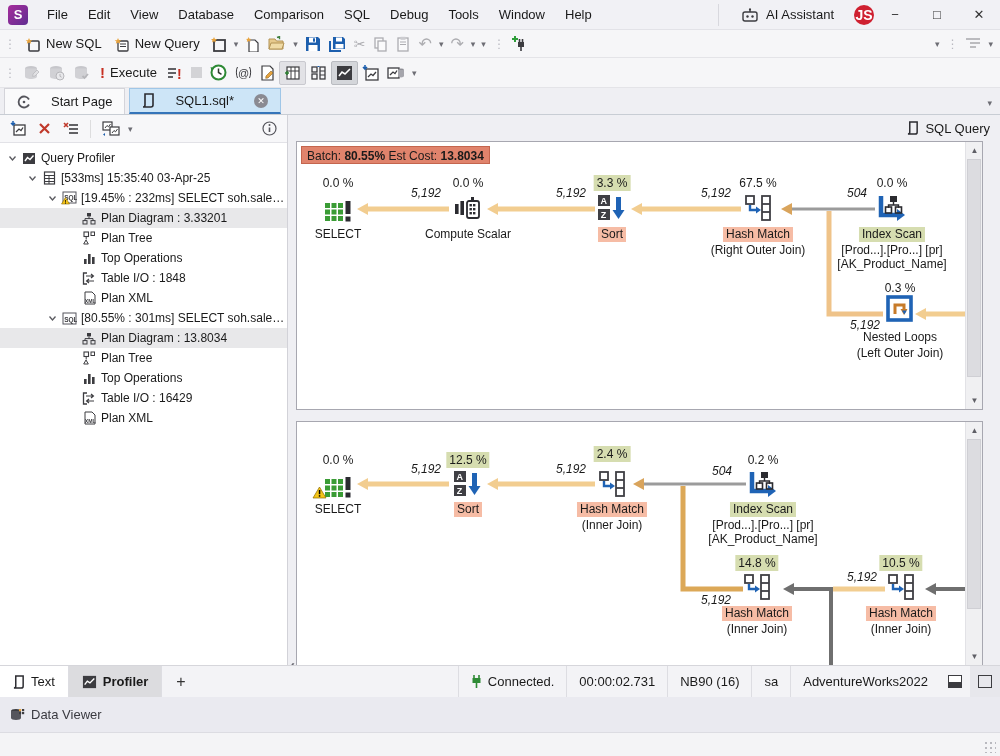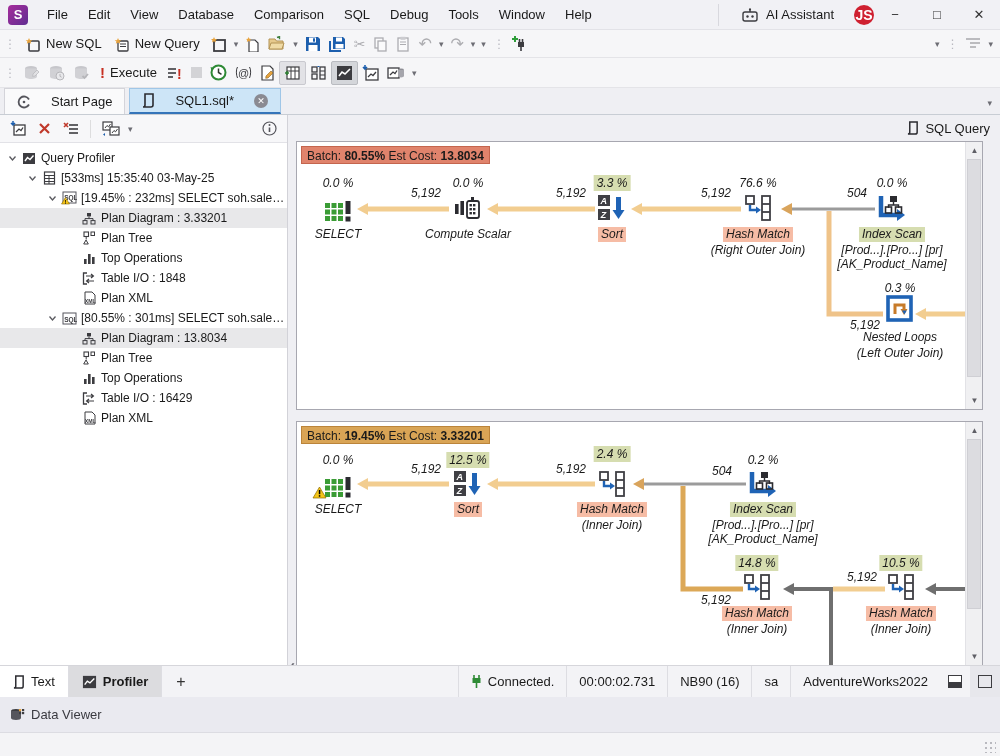--- a/index.html
+++ b/index.html
@@ -59,21 +59,21 @@
   .dpanel { position:absolute; background:#fff; border:1px solid #a7a7b0; }
   .dpanel1 { left:296px; top:141px; width:687px; height:269px; }
   .dpanel2 { left:296px; top:421px; width:687px; height:245px; }
   .dcontent { position:absolute; left:0; top:0; right:17px; bottom:0; overflow:hidden; }
   .dheader { position:absolute; left:4px; top:4px; height:18px; line-height:18px; padding:0 5px; font-size:12px; white-space:nowrap; z-index:5; }
   .dheader b { font-weight:bold; }
   .theme-salmon { background:#e0836c; border:1px solid #c4654e; }
   .theme-tan { background:#d9a455; border:1px solid #bb843a; }
   .edge-svg { position:absolute; left:0; top:0; }
   .pnode { position:absolute; width:0; top:0; height:100%; }
-  .pn-el { position:absolute; transform:translateX(-50%); white-space:nowrap; font-size:12px;font-style:italic; }
+  .pn-el { position:absolute; transform:translateX(-50%); white-space:nowrap; font-size:12px; }
   .pn-pct { padding:0 3px; height:16px; line-height:16px; }
   .pn-pct.hl { background:#d6ddb0; }
   .pn-name { padding:0 3px; height:15px; line-height:15px; }
   .pn-name.salmon { background:#f6bca5; }
   .pn-name.green { background:#d6ddb0; }
   .pn-sub { height:14px; line-height:14px; }
   .rowlabel { position:absolute; transform:translate(-50%,0); font-size:12px; white-space:nowrap;font-style:italic; }
   .warnmark { position:absolute; }
 
   
@@ -426,21 +426,21 @@
           </span>
           <span class="ticon">
             <svg width="13" height="14" viewBox="0 0 13 14">
               <rect x="1.5" y="1" width="10" height="12" fill="#fff" stroke="#3c3c40" stroke-width="1.2"></rect>
               <line x1="1.5" y1="4.5" x2="11.5" y2="4.5" stroke="#3c3c40"></line>
               <line x1="1.5" y1="7.5" x2="11.5" y2="7.5" stroke="#3c3c40"></line>
               <line x1="1.5" y1="10.5" x2="11.5" y2="10.5" stroke="#3c3c40"></line>
               <line x1="6" y1="4.5" x2="6" y2="13" stroke="#3c3c40"></line>
             </svg>
           </span>
-          <span class="tlab">[533ms] 15:35:40 03-May-25</span>
+          <span class="tlab">[533ms] 15:35:40 03-Apr-25</span>
         </div>
         <div class="trow" style="padding-left: 44px;">
           <span class="tcaret">
             <svg width="9" height="9" viewBox="0 0 9 9">
               <polyline points="1.5,2.5 4.5,6 7.5,2.5" fill="none" stroke="#5a5a60" stroke-width="1.3"></polyline>
             </svg>
           </span>
           <span class="ticon">
             <svg width="16" height="14" viewBox="0 0 16 14">
               <rect x="2" y="1" width="13" height="11" fill="#fff" stroke="#55555c"></rect>
@@ -656,21 +656,21 @@
               <rect x="1" y="1" width="12" height="11" fill="#3f3f44"></rect>
               <text x="3.4" y="10" font-size="9" font-weight="bold" fill="#fff">A</text>
               <rect x="1" y="15" width="12" height="11" fill="#3f3f44"></rect>
               <text x="3.8" y="24" font-size="9" font-weight="bold" fill="#fff">Z</text>
               <rect x="19" y="3" width="5" height="13" fill="#1f63b5"></rect>
               <path d="M15.5 16h12l-6 9z" fill="#1f63b5"></path>
             </svg></div>
           <div class="pn-el pn-name salmon" style="top: 85px;">Sort</div>
         </div>
         <div class="pnode" style="left: 461px;">
-          <div class="pn-el pn-pct" style="top: 33px;">76.6 %</div>
+          <div class="pn-el pn-pct" style="top: 33px;">67.5 %</div>
           <div class="pn-el" style="top: 52px;"><svg width="28" height="28" viewBox="0 0 28 28">
               <rect x="2" y="2" width="8" height="8" fill="#fff" stroke="#3f3f44" stroke-width="1.8"></rect>
               <path d="M6 11v5h7" fill="none" stroke="#1f63b5" stroke-width="2.4"></path>
               <path d="M12 12.5l5 3.5-5 3.5z" fill="#1f63b5"></path>
               <rect x="18" y="2" width="8" height="24" fill="#fff" stroke="#3f3f44" stroke-width="1.8"></rect>
               <line x1="18" y1="10" x2="26" y2="10" stroke="#3f3f44" stroke-width="1.8"></line>
               <line x1="18" y1="18" x2="26" y2="18" stroke="#3f3f44" stroke-width="1.8"></line>
             </svg></div>
           <div class="pn-el pn-name salmon" style="top: 85px;">Hash Match</div>
           <div class="pn-el pn-sub" style="top: 101px;">(Right Outer Join)</div>
@@ -716,21 +716,20 @@
           <polygon points="190,62 201,56 201,68" fill="#f2cd90"></polygon>
           <polyline points="449,62 342,62" fill="none" stroke="#9b9b9b" stroke-width="3"></polyline>
           <polygon points="336,62 347,56 347,68" fill="#d9a45c"></polygon>
           <polyline points="446,167 386,167 386,64" fill="none" stroke="#dca857" stroke-width="5"></polyline>
           <polyline points="534,243 534,167 492,167" fill="none" stroke="#6f6f6f" stroke-width="4"></polyline>
           <polygon points="486,167 497,161 497,173" fill="#6f6f6f"></polygon>
           <polyline points="588,167 536,167" fill="none" stroke="#f2cd90" stroke-width="5"></polyline>
           <polyline points="677,243 677,167 634,167" fill="none" stroke="#6f6f6f" stroke-width="4"></polyline>
           <polygon points="628,167 639,161 639,173" fill="#6f6f6f"></polygon>
         </svg>
-        <div class="dheader theme-tan"><span>Batch:</span> <b>19.45%</b> <span>Est Cost:</span> <b>3.33201</b></div>
         <div class="rowlabel" style="left: 129px; top: 40px;">5,192</div>
         <div class="rowlabel" style="left: 274px; top: 40px;">5,192</div>
         <div class="rowlabel" style="left: 425px; top: 42px;">504</div>
         <div class="rowlabel" style="left: 419px; top: 171px;">5,192</div>
         <div class="rowlabel" style="left: 565px; top: 148px;">5,192</div>
         <div class="pnode" style="left: 41px;">
           <div class="pn-el pn-pct" style="top: 30px;">0.0 %</div>
           <div class="pn-el" style="top: 48px;"><svg width="28" height="28" viewBox="0 0 28 28">
               <g fill="#3a9c35">
                 <rect x="1" y="9" width="5" height="5"></rect>

